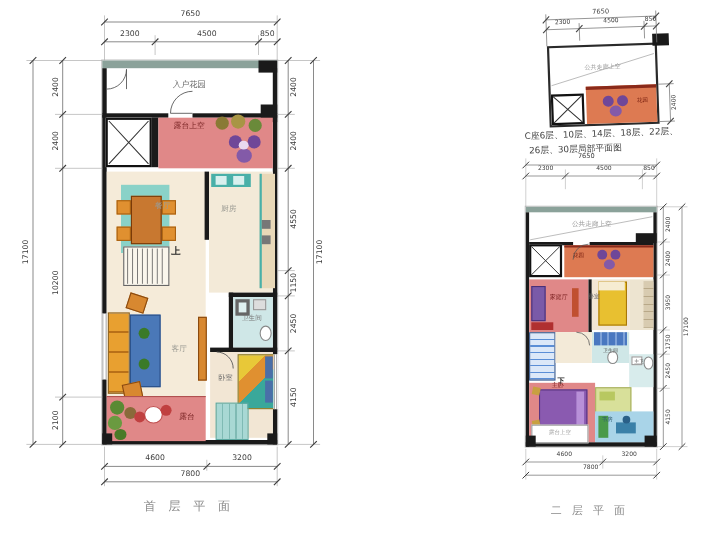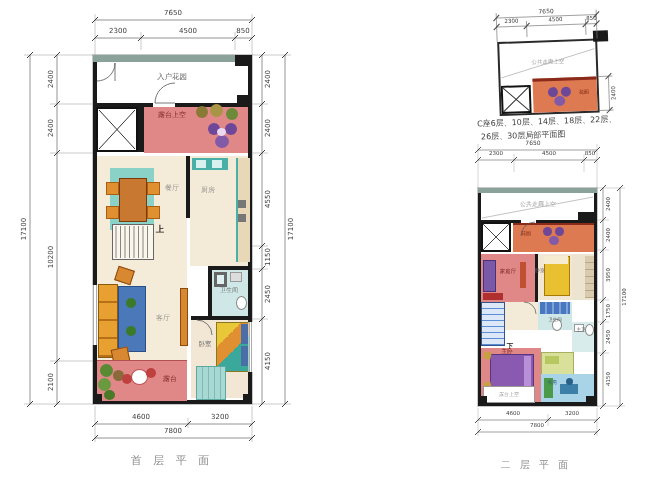--- a/index.html
+++ b/index.html
@@ -88,21 +88,21 @@
   <i class="a" style="left:104px;top:390px;width:11px;height:10px;border-radius:50%;background:#4a7a28"></i>
   <i class="a" style="left:113px;top:370px;width:11px;height:11px;border-radius:50%;background:#8a6a3a"></i>
   <i class="a" style="left:131px;top:369px;width:15px;height:14px;border-radius:50%;background:#fff;border:1px solid #c05050"></i>
   <i class="a" style="left:122px;top:374px;width:10px;height:10px;border-radius:50%;background:#c04040"></i>
   <i class="a" style="left:146px;top:368px;width:10px;height:10px;border-radius:50%;background:#c04040"></i>
   <i class="a wall" style="left:93px;top:394px;width:9px;height:10px"></i>
   <i class="a wall" style="left:243px;top:394px;width:9px;height:10px"></i>
 
   <span class="lbl" style="left:172px;top:77px;font-size:7.5px;color:#666">入户花园</span>
   <span class="lbl" style="left:172px;top:115px;font-size:7px;color:#7a2525">露台上空</span>
-  <span class="lbl" style="left:172px;top:188px;font-size:7px;color:#9a9a93">餐厅</span>
+  <span class="lbl" style="left:148px;top:188px;font-size:7px;color:#9a9a93">餐厅</span>
   <span class="lbl" style="left:208px;top:190px;font-size:7px;color:#9a9a93">厨房</span>
   <span class="lbl" style="left:163px;top:318px;font-size:7px;color:#9a9a93">客厅</span>
   <span class="lbl" style="left:229px;top:290px;font-size:6px;color:#777">卫生间</span>
   <span class="lbl" style="left:205px;top:344px;font-size:6.5px;color:#6a6a6a">卧室</span>
   <span class="lbl" style="left:170px;top:379px;font-size:7px;color:#7a2525">露台</span>
   <span class="lbl" style="left:160px;top:229px;font-size:8.5px;color:#222;font-weight:bold">上</span>
 
   <span class="dim" style="left:173px;top:13px">7650</span>
   <span class="dim" style="left:118px;top:31px">2300</span>
   <span class="dim" style="left:188px;top:31px">4500</span>

